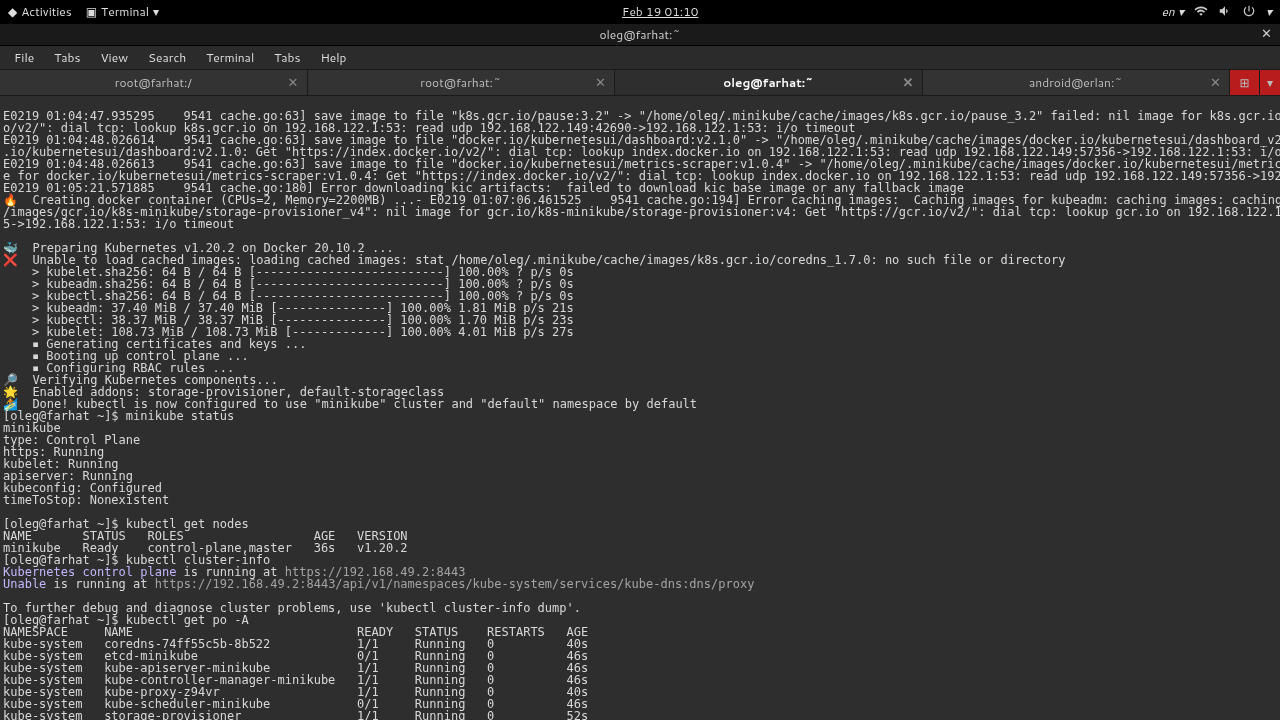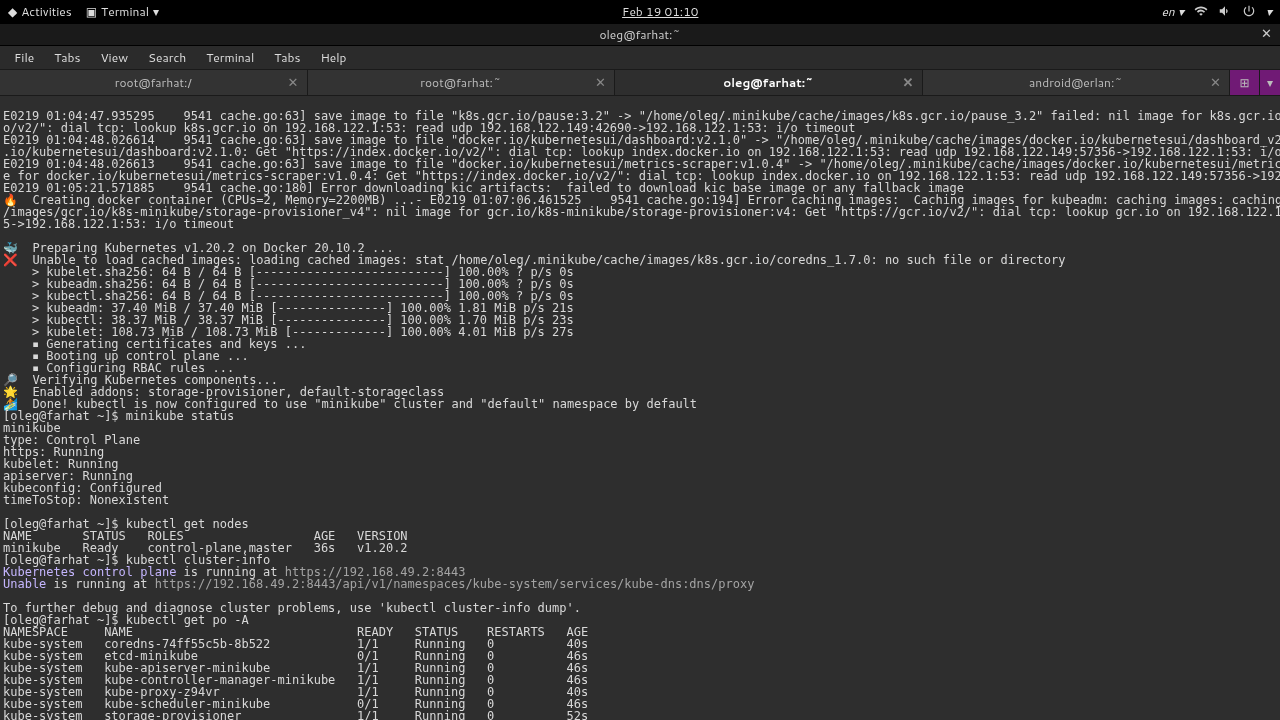--- a/index.html
+++ b/index.html
@@ -48,21 +48,21 @@
   align-items: center;
   padding: 0 6px;
   gap: 4px;
   font-family: "Cantarell", sans-serif;
   font-size: 12px;
   color: #ddd;
 }
 .menubar .mitem { padding: 2px 8px; }
 .tabbar {
   height: 26px;
-  background: #701a75;
+  background: #b91c1c;
   display: flex;
   align-items: stretch;
   border-bottom: 1px solid #1a1a1a;
   font-family: "Cantarell", sans-serif;
   font-size: 12px;
 }
 .tab {
   flex: 1;
   display: flex;
   align-items: center;

